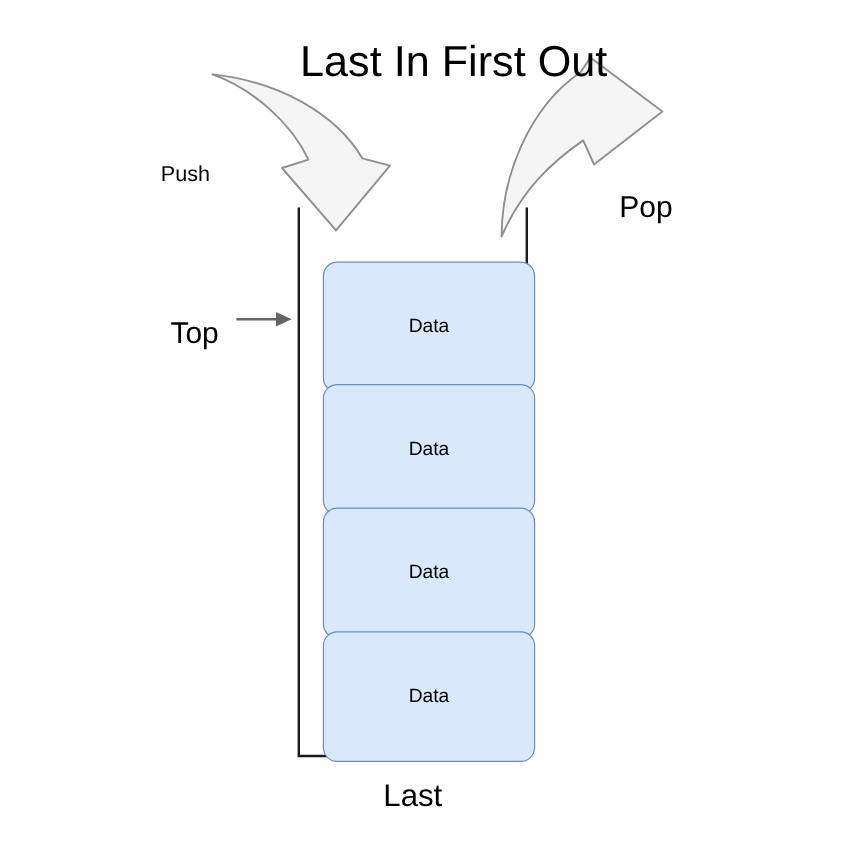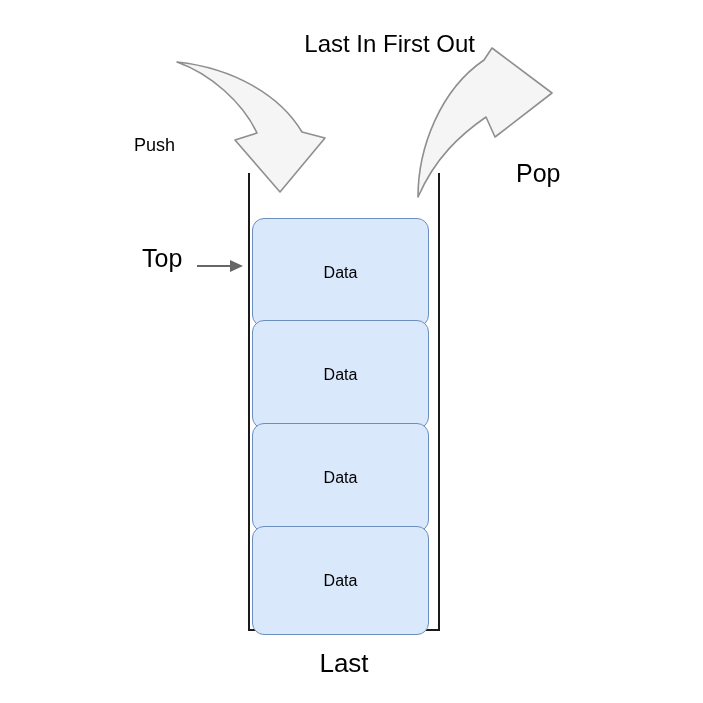--- a/index.html
+++ b/index.html
@@ -21,52 +21,52 @@
     top: 0;
     width: 703px;
     height: 703px;
   }
   .label {
     position: absolute;
     color: var(--text, #000000);
     white-space: nowrap;
   }
   .title {
-    left: 263px;
+    left: 250px;
     top: 30px;
     width: 212px;
     text-align: right;
-    font-size: 24px;
+    font-size: 36px;
   }
   .push-label {
     left: 134px;
     top: 135px;
     font-size: 18px;
   }
   .pop-label {
     left: 516px;
     top: 135px;
     font-size: 25px;
     margin-top: 24px;
   }
   .top-label {
     left: 142px;
-    top: 244px;
+    top: 264px;
     font-size: 25px;
   }
   .stack-label {
     left: 249px;
     top: 648px;
     width: 190px;
     text-align: center;
     font-size: 26px;
   }
   .data-box {
     position: absolute;
-    left: 252px;
+    left: 269px;
     width: 177px;
     height: 109px;
     box-sizing: border-box;
     background: var(--box-fill, #dae8fc);
     border: 1px solid var(--box-border, #6c8ebf);
     border-radius: 12px;
     display: flex;
     align-items: center;
     justify-content: center;
     font-size: 16px;

